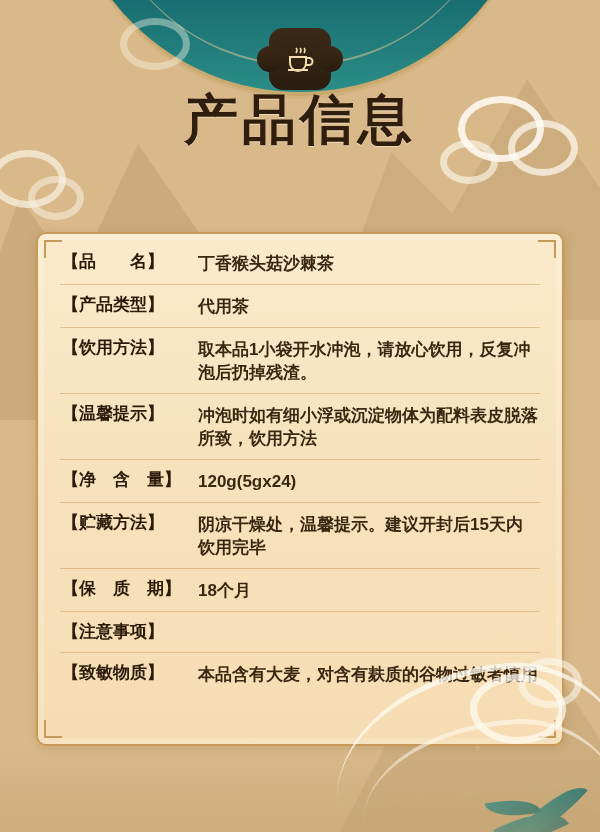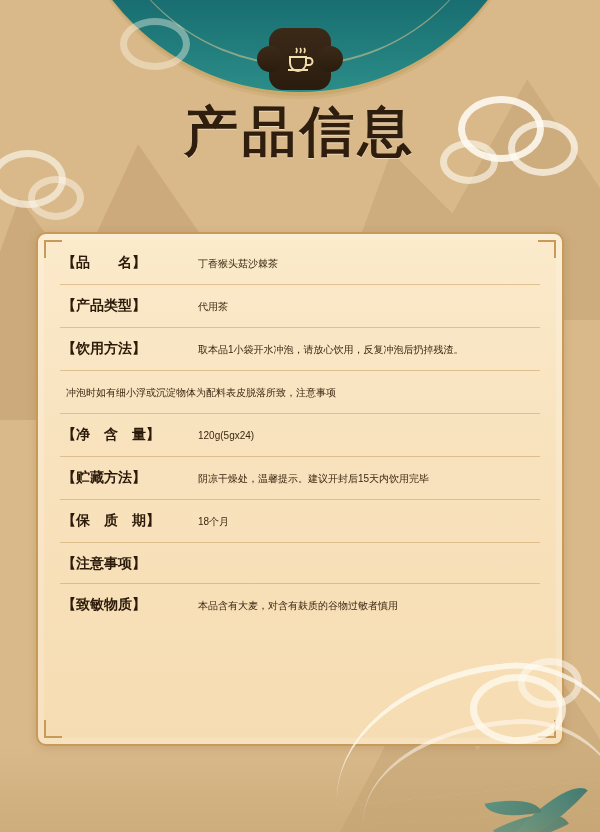--- a/index.html
+++ b/index.html
@@ -138,21 +138,21 @@
   }
   .cup-badge::before { left: -12px; }
   .cup-badge::after  { right: -12px; }
   .cup-svg { position: relative; z-index: 2; }
 
   
   .title-wrap {
     position: absolute;
     left: 0;
     right: 0;
-    top: 96px;
+    top: 84px;
     text-align: center;
   }
   .title {
     display: inline-block;
     font-size: 54px;
     font-weight: bold;
     letter-spacing: 4px;
     color: #2f1e0d;
     font-family: "Liberation Serif", serif;
     text-shadow: 0 1px 0 rgba(255,245,225,0.5);
@@ -187,36 +187,37 @@
   .spec-row {
     display: flex;
     align-items: flex-start;
     padding: 9px 2px 9px 2px;
     border-bottom: 1px solid rgba(200,154,90,0.5);
   }
   .spec-row:last-child { border-bottom: none; }
 
   .spec-label {
     flex: 0 0 132px;
-    font-size: 14px;
+    font-size: 17px;
     font-weight: bold;
     color: #2b1a09;
     white-space: nowrap;
     letter-spacing: 0px;
     line-height: 22px;
     font-family: "Liberation Sans", sans-serif;
   }
   .spec-value {
     flex: 1;
-    font-size: 10px;
+    font-size: 17px;
     color: #3a2711;
     line-height: 23px;
     padding-top: 1px;
     padding-left: 4px;
     font-family: "Liberation Sans", sans-serif;
+    font-weight: bold;
   }
 
   
   .bottom-fade {
     position: absolute;
     left: 0; right: 0; bottom: 0;
     height: 86px;
     background: linear-gradient(180deg, rgba(201,168,118,0) 0%, rgba(193,158,107,0.45) 100%);
     pointer-events: none;
   }
@@ -273,21 +274,22 @@
     </div>
     <div class="spec-row">
       <div class="spec-label">【产品类型】</div>
       <div class="spec-value">代用茶</div>
     </div>
     <div class="spec-row">
       <div class="spec-label">【饮用方法】</div>
       <div class="spec-value">取本品1小袋开水冲泡，请放心饮用，反复冲泡后扔掉残渣。</div>
     </div>
     <div class="spec-row">
-      <div class="spec-value">冲泡时如有细小浮或沉淀物体为配料表皮脱落所致，注意事项</div>
+      <div class="spec-label">【温馨提示】</div>
+      <div class="spec-value">冲泡时如有细小浮或沉淀物体为配料表皮脱落所致，饮用方法</div>
     </div>
     <div class="spec-row">
       <div class="spec-label">【净　含　量】</div>
       <div class="spec-value">120g(5gx24)</div>
     </div>
     <div class="spec-row">
       <div class="spec-label">【贮藏方法】</div>
       <div class="spec-value">阴凉干燥处，温馨提示。建议开封后15天内饮用完毕</div>
     </div>
     <div class="spec-row">

